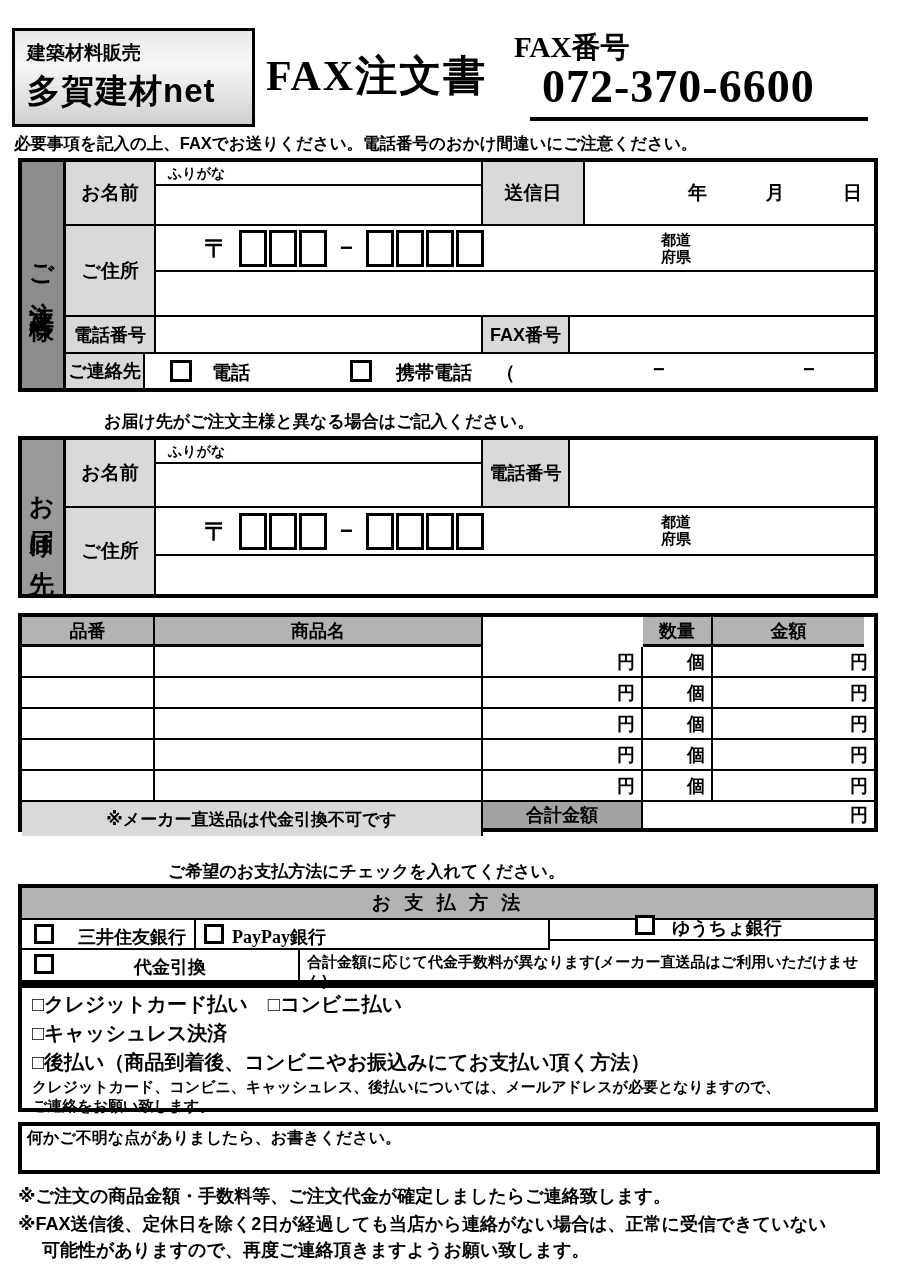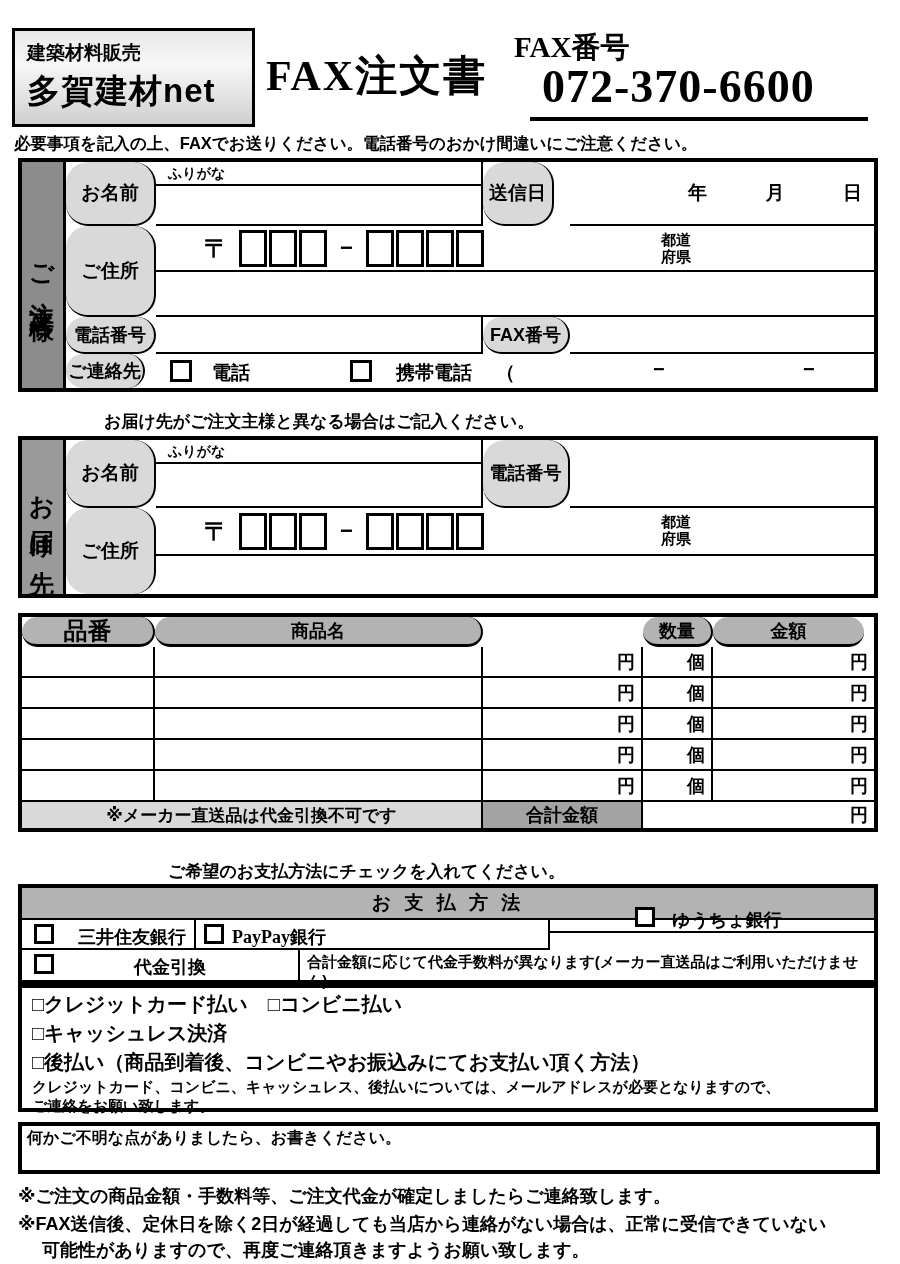--- a/index.html
+++ b/index.html
@@ -30,21 +30,21 @@
   
   .formtable { position:absolute; border:4px solid #000; background:#fff; }
   .cell { position:absolute; }
   .gray  { background:#d9d9d9; }
   .hdr-gray { background:#b3b3b3; }
   .total-gray { background:#a3a3a3; }
   .bdr { border-right:2px solid #000; }
   .bdr3 { border-right:3px solid #000; }
   .bdb { border-bottom:2px solid #000; }
   .bdb3 { border-bottom:3px solid #000; }
-  .lbl { display:flex; align-items:center; justify-content:center; font-size:19px;border-radius:22px; }
+  .lbl { display:flex; align-items:center; justify-content:center; font-size:19px; }
   .vlabel {
     display:flex; align-items:center; justify-content:center;
     writing-mode:vertical-rl; text-orientation:upright;
     font-size:25px; letter-spacing:5px;
   }
   .furigana-band { border-bottom:2px solid #000; height:24px; font-size:14px; padding:3px 0 0 12px; }
   .cbx { width:22px; height:22px; border:3px solid #000; background:#fff; display:inline-block; }
   .pbox { width:28px; height:37px; border:3px solid #000; background:#fff; display:inline-block; }
   .postal-row { display:flex; align-items:center; }
   .pgroup { display:flex; gap:2px; }
@@ -75,21 +75,21 @@
 <div class="abs fax-underline"></div>
 <div class="abs instruction">必要事項を記入の上、FAXでお送りください。電話番号のおかけ間違いにご注意ください。</div>
 
 <div class="formtable" style="left:18px; top:158px; width:860px; height:234px;">
   <div class="cell vlabel bdr3" style="left:0; top:0; width:44px; height:226px; background:#8c8c8c;">ご注文者様</div>
 
   <div class="cell lbl gray bdr bdb" style="left:44px; top:0; width:90px; height:64px;">お名前</div>
   <div class="cell bdr bdb" style="left:134px; top:0; width:327px; height:64px;">
     <div class="furigana-band">ふりがな</div>
   </div>
-  <div class="cell lbl gray bdr bdb" style="left:461px; top:0; width:71px; height:64px;font-family:Liberation Mono, monospace;">送信日</div>
+  <div class="cell lbl gray bdr bdb" style="left:461px; top:0; width:102px; height:64px;font-family:Liberation Mono, monospace;">送信日</div>
   <div class="cell date-area bdb" style="left:548px; top:0; width:304px; height:64px;">
     <span>年</span>
     <span>月</span>
     <span>日</span>
   </div>
 
   <div class="cell lbl gray bdr bdb" style="left:44px; top:64px; width:90px; height:91px;">ご住所</div>
   <div class="cell postal-row bdb" style="left:134px; top:64px; width:718px; height:46px;">
     <span style="margin-left:48px; font-size:25px;">〒</span>
     <span class="pgroup" style="margin-left:10px;">
@@ -158,21 +158,21 @@
     <span class="pref">
       <span>都道</span><br>
       <span>府県</span>
     </span>
   </div>
   <div class="cell" style="left:134px; top:116px; width:718px; height:38px;"></div>
 </div>
 
 <div class="formtable" style="left:18px; top:613px; width:860px; height:219px;">
 
-  <div class="cell lbl hdr-gray bdr bdb3" style="left:0; top:0; width:133px; height:30px; font-size:24px;">品番</div>
+  <div class="cell lbl hdr-gray bdr bdb3" style="left:0; top:0; width:133px; height:30px; font-size:18px;">品番</div>
   <div class="cell lbl hdr-gray bdr bdb3" style="left:133px; top:0; width:328px; height:30px; font-size:18px;">商品名</div>
   <div class="cell lbl hdr-gray bdr bdb3" style="left:621px; top:0; width:70px; height:30px; font-size:18px;">数量</div>
   <div class="cell lbl hdr-gray bdb3" style="left:691px; top:0; width:151px; height:30px; font-size:18px;">金額</div>
 
   <div class="cell bdr bdb" style="left:0; top:30px; width:133px; height:31px;"></div>
   <div class="cell bdr bdb" style="left:133px; top:30px; width:328px; height:31px;"></div>
   <div class="cell unit-cell bdr bdb" style="left:461px; top:30px; width:160px; height:31px;">
       <span>円</span>
     </div>
   <div class="cell unit-cell bdr bdb" style="left:621px; top:30px; width:70px; height:31px;">
@@ -223,41 +223,41 @@
   <div class="cell unit-cell bdr bdb" style="left:461px; top:154px; width:160px; height:31px;">
       <span>円</span>
     </div>
   <div class="cell unit-cell bdr bdb" style="left:621px; top:154px; width:70px; height:31px;">
       <span>個</span>
     </div>
   <div class="cell unit-cell bdb" style="left:691px; top:154px; width:161px; height:31px;">
       <span>円</span>
     </div>
 
-  <div class="cell center-cell gray bdr" style="left:0; top:185px; width:461px; height:26px; font-size:17px;">※メーカー直送品は代金引換不可です</div>
+  <div class="cell center-cell gray bdr" style="left:0; top:185px; width:461px; height:34px; font-size:17px;">※メーカー直送品は代金引換不可です</div>
   <div class="cell center-cell total-gray bdr" style="left:461px; top:185px; width:160px; height:26px; font-size:18px;">合計金額</div>
   <div class="cell unit-cell" style="left:621px; top:185px; width:231px; height:26px;">
       <span>円</span>
     </div>
 </div>
 
 <div class="abs note-line" style="left:168px; top:860px;">ご希望のお支払方法にチェックを入れてください。</div>
 
 <div class="formtable" style="left:18px; top:884px; width:860px; height:100px;">
   <div class="cell center-cell hdr-gray bdb" style="left:0; top:0; width:852px; height:32px; font-size:19px; letter-spacing:4px;">お 支 払 方 法</div>
 
   <div class="cell bdr bdb" style="left:174px; top:32px; width:354px; height:30px;">
     <span class="cbx abs" style="left:8px; top:4px; width:20px; height:20px;"></span>
     <span class="abs serif" style="left:36px; top:5px; font-size:18px;">PayPay銀行</span>
   </div>
   <div class="cell bdr bdb" style="left:0; top:32px; width:174px; height:30px;">
     <span class="cbx abs" style="left:12px; top:4px; width:20px; height:20px;"></span>
     <span class="abs" style="left:56px; top:5px; font-size:18px;">三井住友銀行</span>
   </div>
-  <div class="cell bdb" style="left:528px; top:15px; width:324px; height:30px;">
+  <div class="cell bdb" style="left:528px; top:23px; width:324px; height:30px;">
     <span class="cbx abs" style="left:85px; top:4px; width:20px; height:20px;"></span>
     <span class="abs" style="left:122px; top:5px; font-size:18px;">ゆうちょ銀行</span>
   </div>
 
   <div class="cell bdr" style="left:0; top:62px; width:278px; height:30px;">
     <span class="cbx abs" style="left:12px; top:4px; width:20px; height:20px;"></span>
     <span class="abs" style="left:112px; top:5px; font-size:18px;">代金引換</span>
   </div>
   <div class="cell pay-note2" style="left:278px; top:62px; width:574px; height:44px;">合計金額に応じて代金手数料が異なります(メーカー直送品はご利用いただけません)</div>
 </div>

